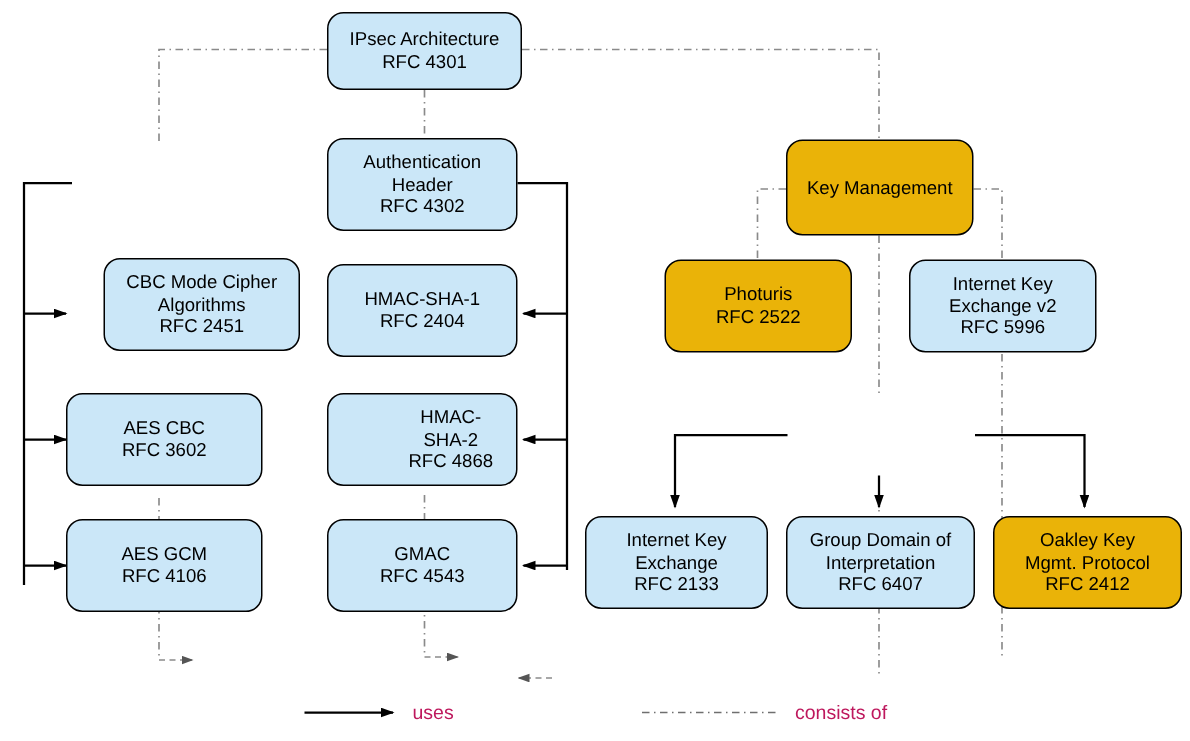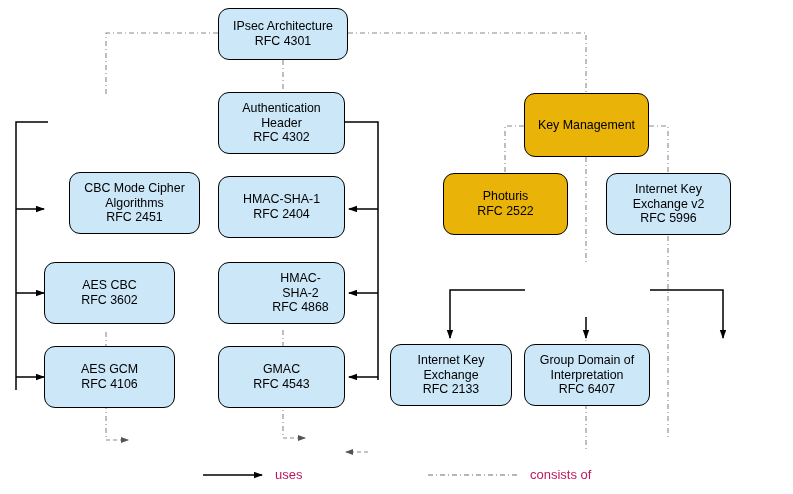--- a/index.html
+++ b/index.html
@@ -148,17 +148,22 @@
     <span>Exchange</span>
     <span>RFC 2133</span>
   </div>
 
   <div class="node blue" style="left:524px;top:344px;width:126px;height:62px;">
     <span>Group Domain of</span>
     <span>Interpretation</span>
     <span>RFC 6407</span>
   </div>
 
+  <div class="node white" style="left:662px;top:344px;width:126px;height:62px;">
+    <span>Oakley Key</span>
+    <span>Mgmt. Protocol</span>
+    <span>RFC 2412</span>
+  </div>
 
   <div class="legend-text" style="left:275px;top:467px;">uses</div>
   <div class="legend-text" style="left:530px;top:467px;">consists of</div>
 
 </div>
 
 </body></html>

